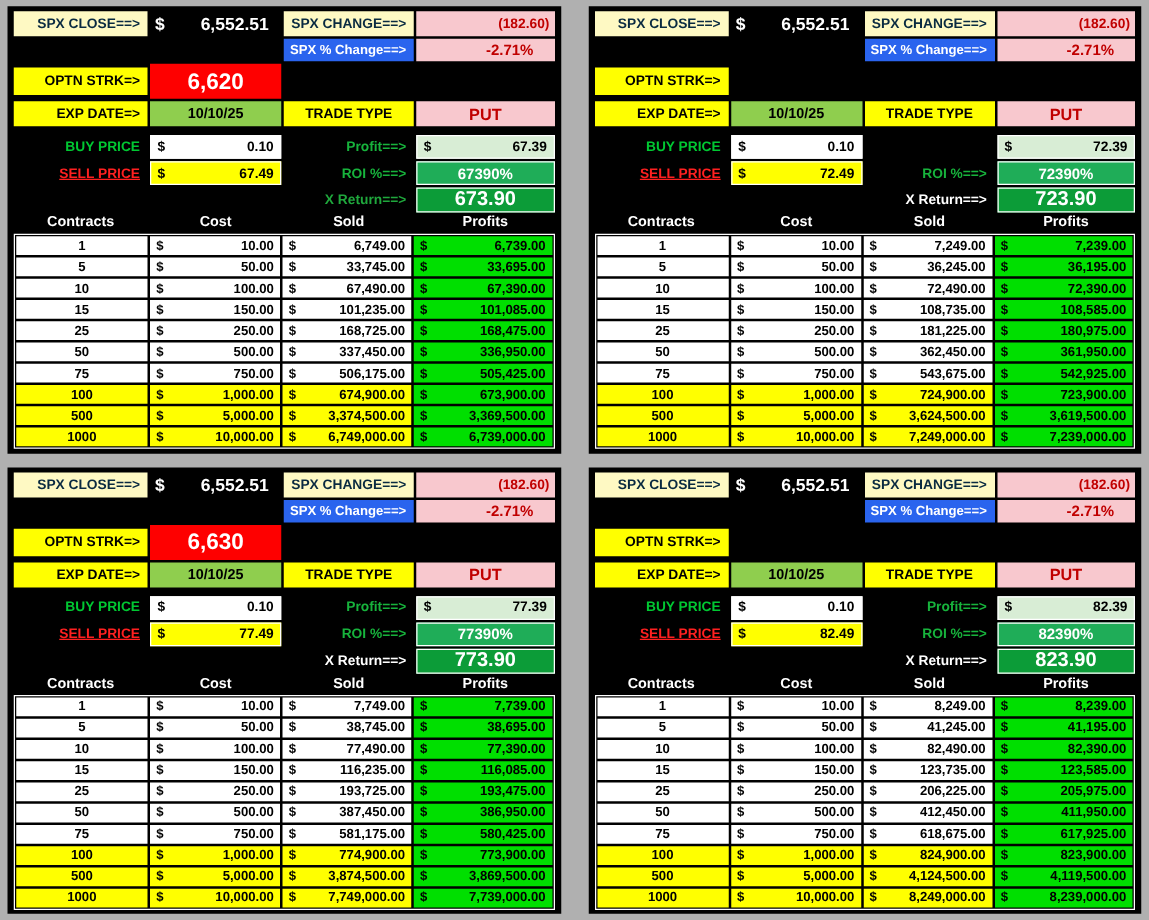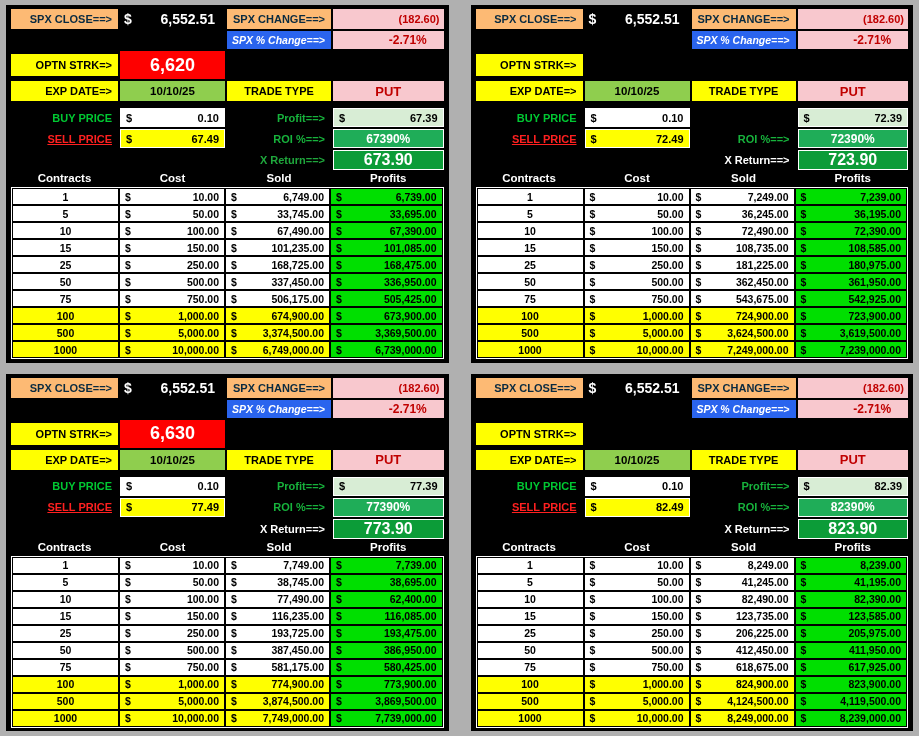--- a/index.html
+++ b/index.html
@@ -19,22 +19,22 @@
   }
   .hrow{
     display:grid;grid-template-columns:107px 105px 104px 1fr;
     column-gap:2px;flex:0 0 auto;
   }
   .h20{height:20px}.h18{height:18px}.h28{height:28px}.h19{height:19px}.h14{height:14px}
   .sp{height:3px;flex:0 0 auto;}
   .cell{display:flex;align-items:center;font-size:11px;}
   .right{justify-content:flex-end;padding-right:6px;box-sizing:border-box;}
   .center{justify-content:center;}
-  .lbl-cyan{background:#fdba74;color:#092a40;}
-  .lbl-blue{background:#2A64EE;color:#fff;font-size:10.5px;font-style:italic;}
+  .lbl-cyan{background:#fef9c3;color:#092a40;}
+  .lbl-blue{background:#2A64EE;color:#fff;font-size:10.5px;}
   .lbl-yellow{background:#FFFF00;color:#000;}
   .val-pink{background:#F8C8CE;color:#C00000;}
   .chg{font-size:11px;padding-right:4px;}
   .pct{font-size:12px;padding-left:39px;}
   .blackval{color:#fff;font-size:14px;justify-content:space-between;padding:0 10px 0 4px;box-sizing:border-box;}
   .strike{background:#FE0000;color:#fff;font-size:18px;justify-content:center;}
   .expdate{background:#8FCE4E;color:#000;justify-content:center;font-size:11.5px;}
   .puttype{background:#F8C8CE;color:#C00000;justify-content:center;font-size:13px;}
   .lbl-buy{color:#00C832;}
   .lbl-sell{color:#FF2020;text-decoration:underline;}
@@ -625,21 +625,21 @@
           <div class="tc money">
             <span>$</span>
             <span>100.00</span>
           </div>
           <div class="tc money">
             <span>$</span>
             <span>77,490.00</span>
           </div>
           <div class="tc money c-profits">
             <span>$</span>
-            <span>62,400.00</span>
+            <span>77,390.00</span>
           </div>
         </div>
         <div class="trow">
           <div class="tc center">15</div>
           <div class="tc money">
             <span>$</span>
             <span>150.00</span>
           </div>
           <div class="tc money">
             <span>$</span>

